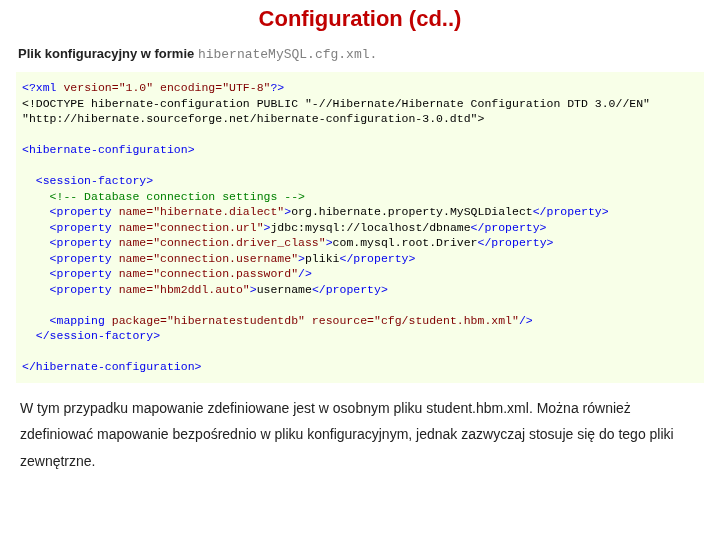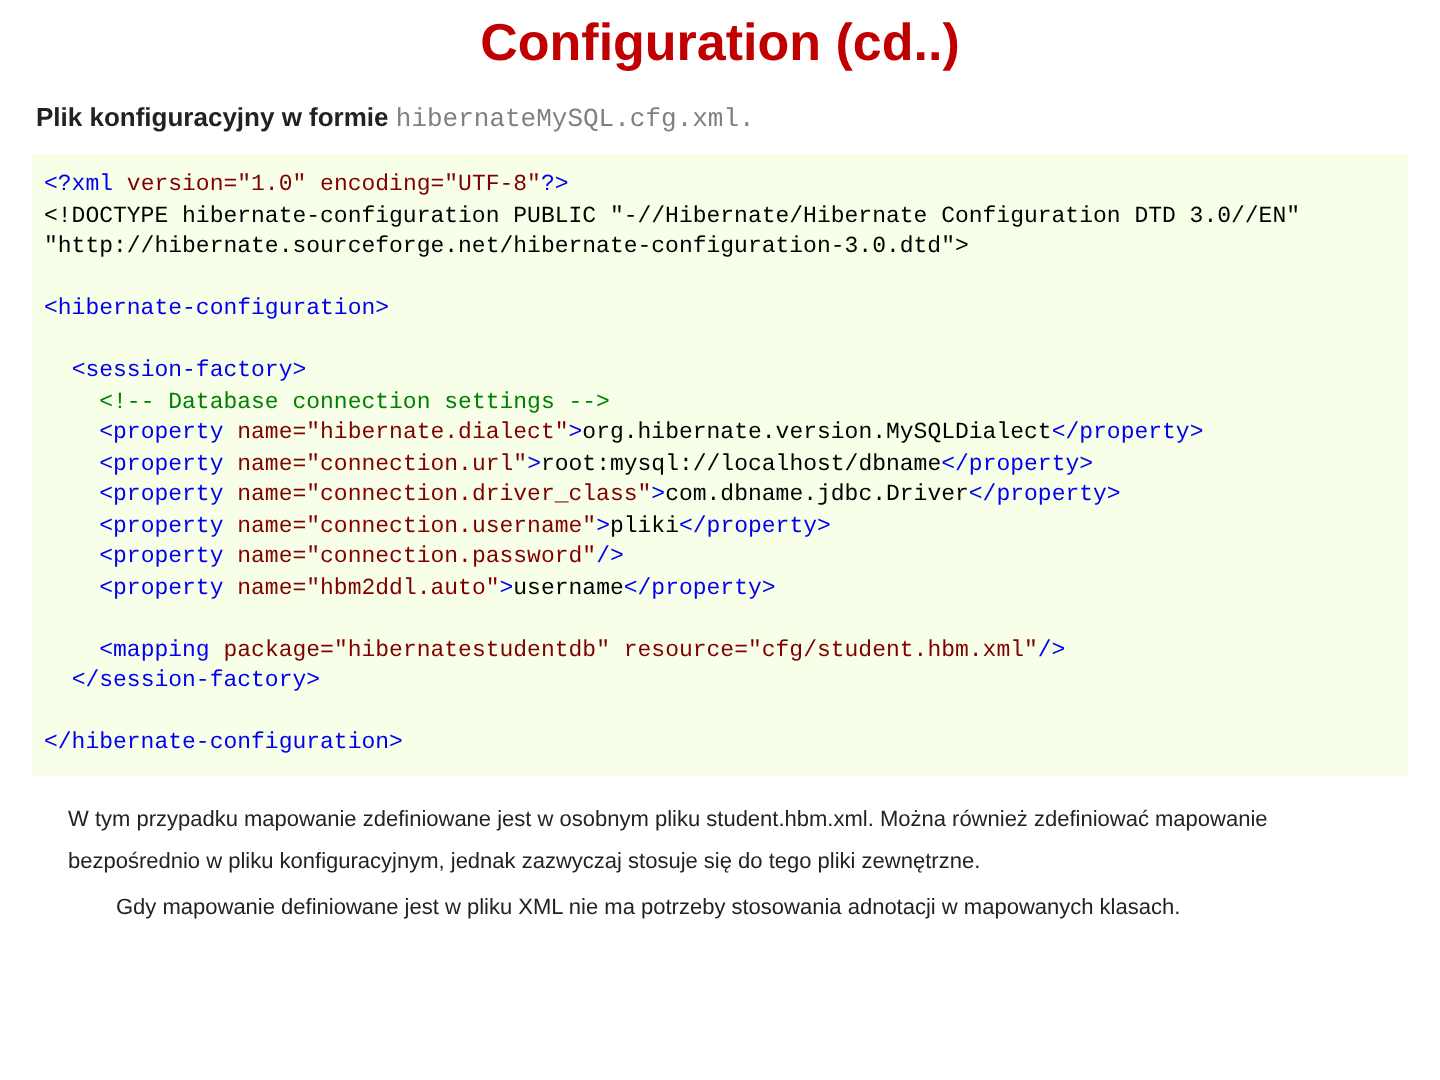--- a/index.html
+++ b/index.html
@@ -13,21 +13,21 @@
   }
   .slide {
     width: 720px;
     height: 540px;
     box-sizing: border-box;
     padding: 6px 12px 14px 12px;
   }
   h1.title {
     text-align: center;
     color: #c00000;
-    font-size: 26px;
+    font-size: 22px;
     font-weight: bold;
     margin: 0 0 14px 0;
   }
   .intro {
     font-size: 13px;
     font-weight: bold;
     margin: 0 0 10px 6px;
   }
   .intro .mono {
     font-family: "Courier New", monospace;
@@ -43,23 +43,23 @@
     line-height: 1.35;
     white-space: pre-wrap;
     word-break: break-word;
     color: #000;
   }
   pre.code .tag  { color: #0000ee; }
   pre.code .attr { color: #800000; }
   pre.code .comment { color: #008000; font-family: Liberation Mono, monospace; }
   pre.code .doctype { color: #000; }
   p.body {
-    font-size: 11px;
+    font-size: 14px;
     line-height: 1.9;
-    margin: 0 8px 0 22px;
+    margin: 0 8px 0 8px;
   }
   p.body + p.body { margin-top: 2px; }
   p.indent { text-indent: 24px; }
 </style>
 </head>
 <body>
 
 <div class="slide">
 
   <h1 class="title">Configuration (cd..)</h1>
@@ -68,28 +68,27 @@
     <span>Plik konfiguracyjny w formie </span><span class="mono">hibernateMySQL.cfg.xml.</span>
   </div>
 
   <pre class="code"><span class="tag">&lt;?xml </span><span class="attr">version="1.0" encoding="UTF-8"</span><span class="tag">?&gt;</span>
 <span class="doctype">&lt;!DOCTYPE hibernate-configuration PUBLIC "-//Hibernate/Hibernate Configuration DTD 3.0//EN" "http://hibernate.sourceforge.net/hibernate-configuration-3.0.dtd"&gt;</span>
 
 <span class="tag">&lt;hibernate-configuration&gt;</span>
 
 <span class="tag">  &lt;session-factory&gt;</span>
 <span class="comment">    &lt;!-- Database connection settings --&gt;</span>
-<span class="tag">    &lt;property </span><span class="attr">name="hibernate.dialect"</span><span class="tag">&gt;</span><span>org.hibernate.version.MySQLDialect</span><span class="tag">&lt;/property&gt;</span>
-<span class="tag">    &lt;property </span><span class="attr">name="connection.url"</span><span class="tag">&gt;</span><span>root:mysql://localhost/dbname</span><span class="tag">&lt;/property&gt;</span>
-<span class="tag">    &lt;property </span><span class="attr">name="connection.driver_class"</span><span class="tag">&gt;</span><span>com.dbname.jdbc.Driver</span><span class="tag">&lt;/property&gt;</span>
+<span class="tag">    &lt;property </span><span class="attr">name="hibernate.dialect"</span><span class="tag">&gt;</span><span>org.hibernate.property.MySQLDialect</span><span class="tag">&lt;/property&gt;</span>
+<span class="tag">    &lt;property </span><span class="attr">name="connection.url"</span><span class="tag">&gt;</span><span>jdbc:mysql://localhost/dbname</span><span class="tag">&lt;/property&gt;</span>
+<span class="tag">    &lt;property </span><span class="attr">name="connection.driver_class"</span><span class="tag">&gt;</span><span>com.mysql.root.Driver</span><span class="tag">&lt;/property&gt;</span>
 <span class="tag">    &lt;property </span><span class="attr">name="connection.username"</span><span class="tag">&gt;</span><span>pliki</span><span class="tag">&lt;/property&gt;</span>
 <span class="tag">    &lt;property </span><span class="attr">name="connection.password"</span><span class="tag">/&gt;</span>
 <span class="tag">    &lt;property </span><span class="attr">name="hbm2ddl.auto"</span><span class="tag">&gt;</span><span>username</span><span class="tag">&lt;/property&gt;</span>
 
 <span class="tag">    &lt;mapping </span><span class="attr">package="hibernatestudentdb" resource="cfg/student.hbm.xml"</span><span class="tag">/&gt;</span>
 <span class="tag">  &lt;/session-factory&gt;</span>
 
 <span class="tag">&lt;/hibernate-configuration&gt;</span></pre>
 
   <p class="body">W tym przypadku mapowanie zdefiniowane jest w osobnym pliku student.hbm.xml. Można również zdefiniować mapowanie bezpośrednio w pliku konfiguracyjnym, jednak zazwyczaj stosuje się do tego pliki zewnętrzne.</p>
-  <p class="body indent">Gdy mapowanie definiowane jest w pliku XML nie ma potrzeby stosowania adnotacji w mapowanych klasach.</p>
 
 </div>
 
 </body></html>

